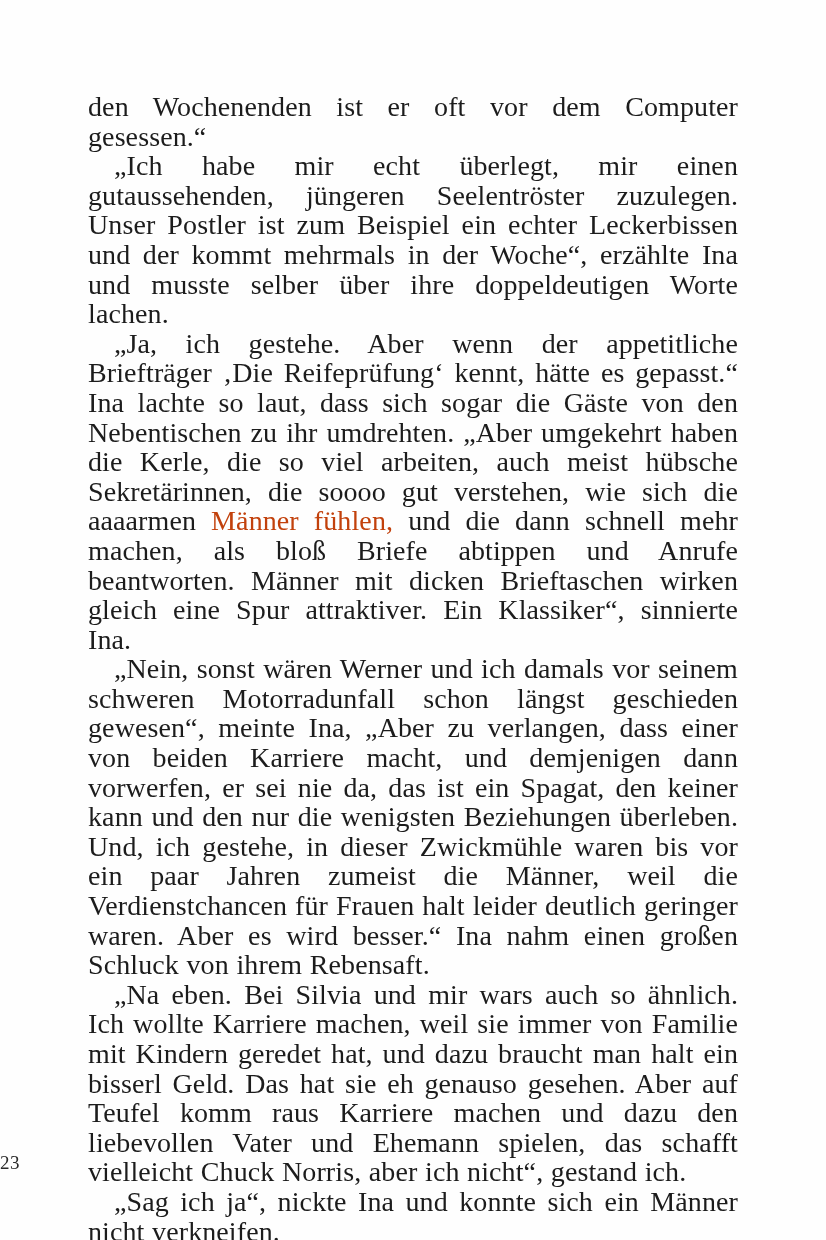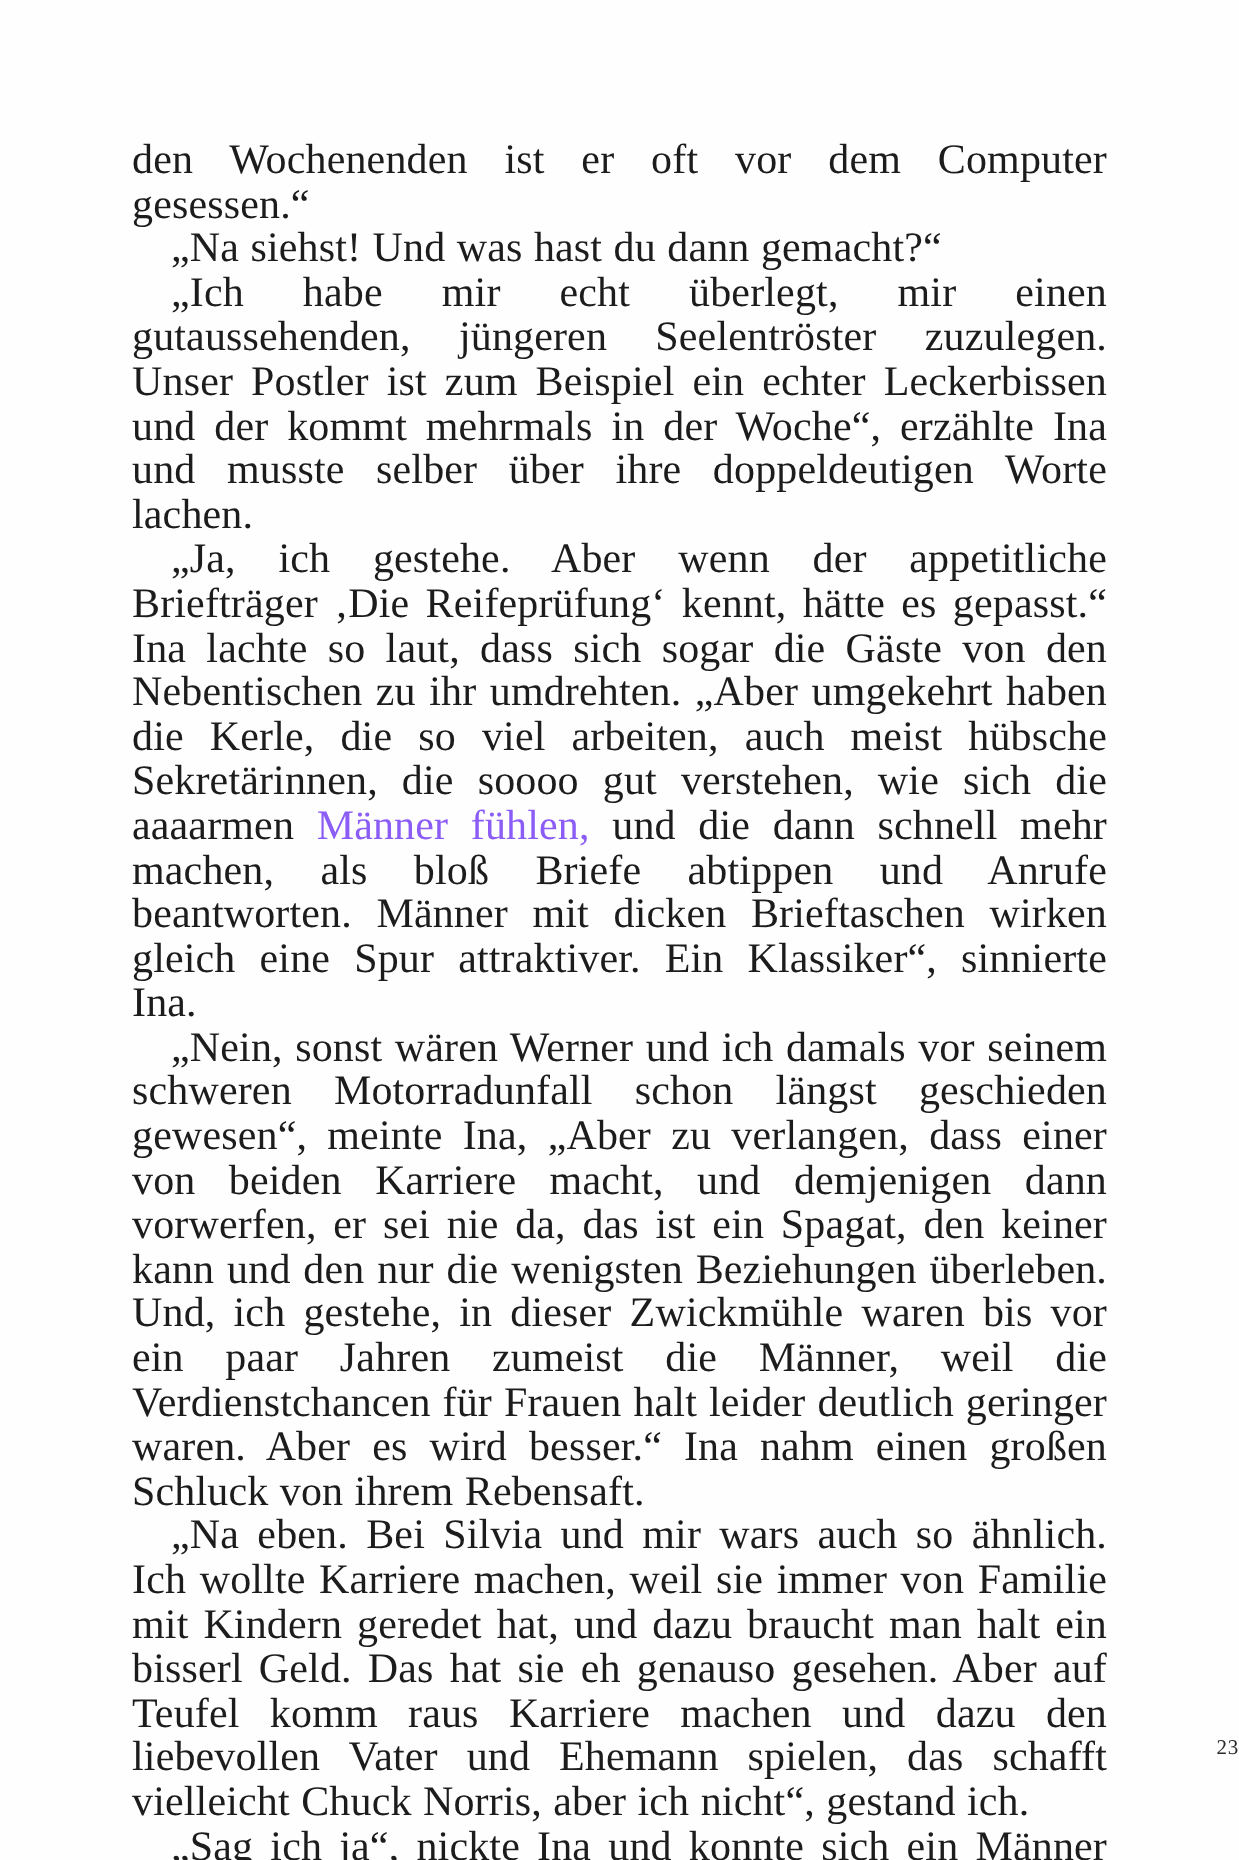--- a/index.html
+++ b/index.html
@@ -34,40 +34,39 @@
     letter-spacing: 0.1px;
     word-spacing: 0.5px;
   }
   .para.indent {
     text-indent: 26px;
   }
   .para:last-child {
     text-align: right;
   }
   .muted {
-    color: #8b5cf6;
+    color: #c2410c;
   }
   .page-number {
     position: absolute;
     bottom: 66px;
     left: 0;
     width: 100%;
-    text-align: right;
-    font-size: 14px;
+    text-align: left;
+    font-size: 19px;
     color: #2a2a2a;
     letter-spacing: 0.5px;
   }
 </style>
 </head>
 <body>
 
 <div class="page">
   <div class="text-block">
       <p class="para"><span>den Wochenenden ist er oft vor dem Computer gesessen.“</span></p>
-      <p class="para indent"><span>„Na siehst! Und was hast du dann gemacht?“</span></p>
       <p class="para indent"><span>„Ich habe mir echt überlegt, mir einen gutaussehenden, jüngeren Seelentröster zuzulegen. Unser Postler ist zum Beispiel ein echter Leckerbissen und der kommt mehrmals in der Woche“, erzählte Ina und musste selber über ihre doppeldeutigen Worte lachen.</span></p>
       <p class="para indent"><span>„Ja, ich gestehe. Aber wenn der appetitliche Briefträger ‚Die Reifeprüfung‘ kennt, hätte es gepasst.“ Ina lachte so laut, dass sich sogar die Gäste von den Nebentischen zu ihr umdrehten. „Aber umgekehrt haben die Kerle, die so viel arbeiten, auch meist hübsche Sekretärinnen, die soooo gut verstehen, wie sich die aaaarmen </span><span class="muted">Männer fühlen,</span><span> und die dann schnell mehr machen, als bloß Briefe abtippen und Anrufe beantworten. Männer mit dicken Brieftaschen wirken gleich eine Spur attraktiver. Ein Klassiker“, sinnierte Ina.</span></p>
       <p class="para indent"><span>„Nein, sonst wären Werner und ich damals vor seinem schweren Motorradunfall schon längst geschieden gewesen“, meinte Ina, „Aber zu verlangen, dass einer von beiden Karriere macht, und demjenigen dann vorwerfen, er sei nie da, das ist ein Spagat, den keiner kann und den nur die wenigsten Beziehungen überleben. Und, ich gestehe, in dieser Zwickmühle waren bis vor ein paar Jahren zumeist die Männer, weil die Verdienstchancen für Frauen halt leider deutlich geringer waren. Aber es wird besser.“ Ina nahm einen großen Schluck von ihrem Rebensaft.</span></p>
       <p class="para indent"><span>„Na eben. Bei Silvia und mir wars auch so ähnlich. Ich wollte Karriere machen, weil sie immer von Familie mit Kindern geredet hat, und dazu braucht man halt ein bisserl Geld. Das hat sie eh genauso gesehen. Aber auf Teufel komm raus Karriere machen und dazu den liebevollen Vater und Ehemann spielen, das schafft vielleicht Chuck Norris, aber ich nicht“, gestand ich.</span></p>
       <p class="para indent"><span>„Sag ich ja“, nickte Ina und konnte sich ein Männer nicht verkneifen.</span></p>
       <p class="para indent"><span>„Ich habe mir gedacht, wir lassen uns noch etwas Zeit mit den Kindern, bis</span></p>
     </div>
   <div class="page-number">23</div>
 </div>
 

